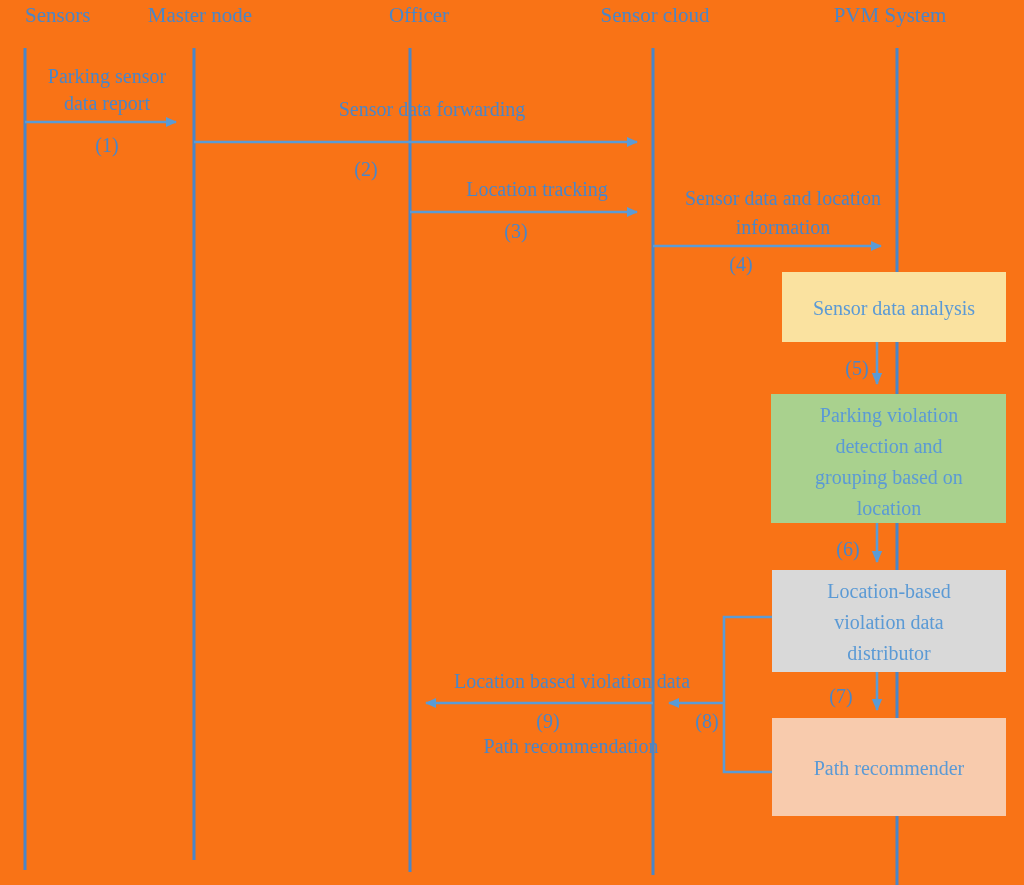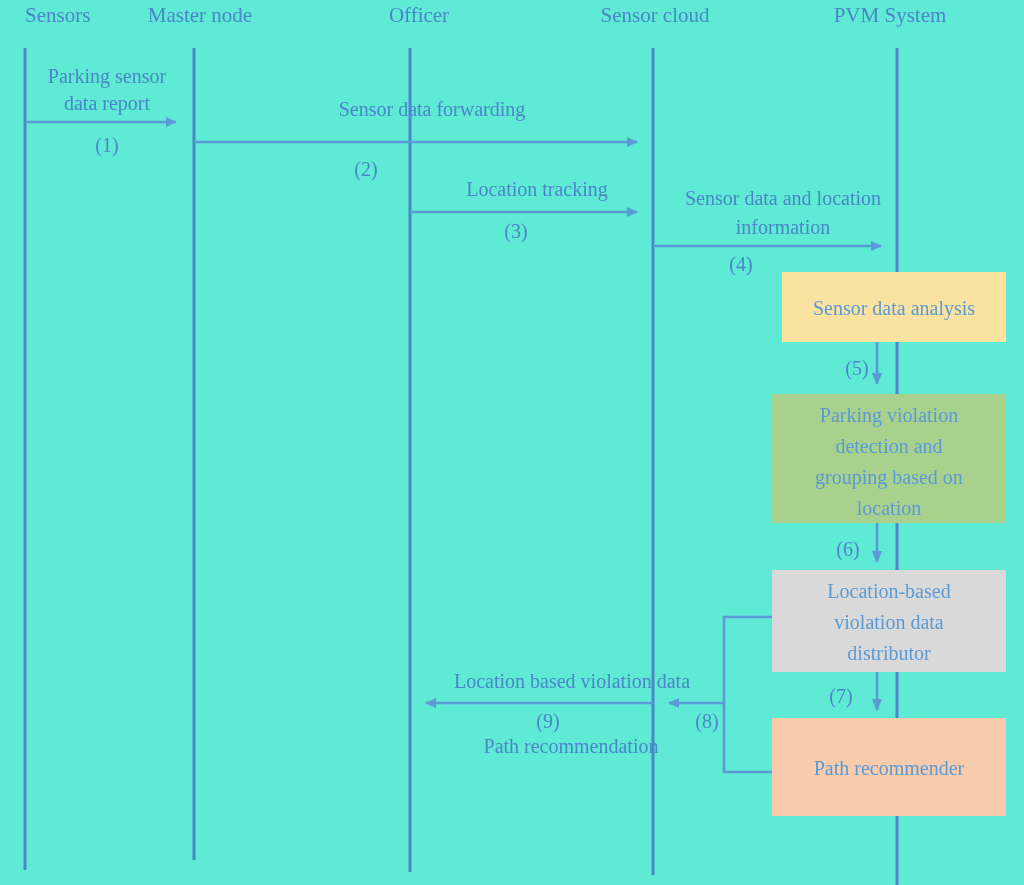--- a/index.html
+++ b/index.html
@@ -11,21 +11,21 @@
   body {
     font-family: "Liberation Serif", "DejaVu Serif", serif;
     width: 1024px;
     height: 885px;
     overflow: hidden;
   }
   #diagram-root {
     position: relative;
     width: 1024px;
     height: 885px;
-    background: #5eead4;
+    background: #f97316;
   }
   svg.diagram-canvas {
     position: absolute;
     top: 0;
     left: 0;
     width: 1024px;
     height: 885px;
     display: block;
   }
   .lifeline-label {

